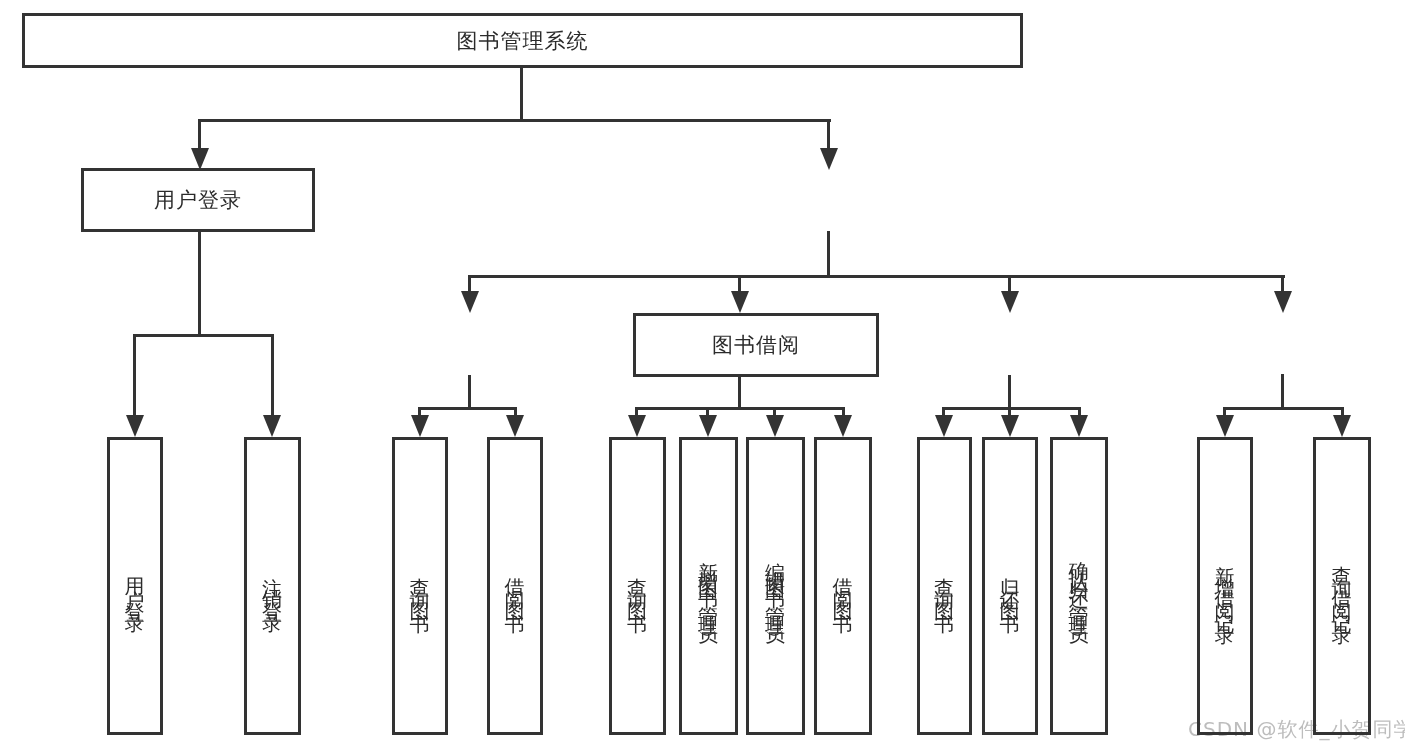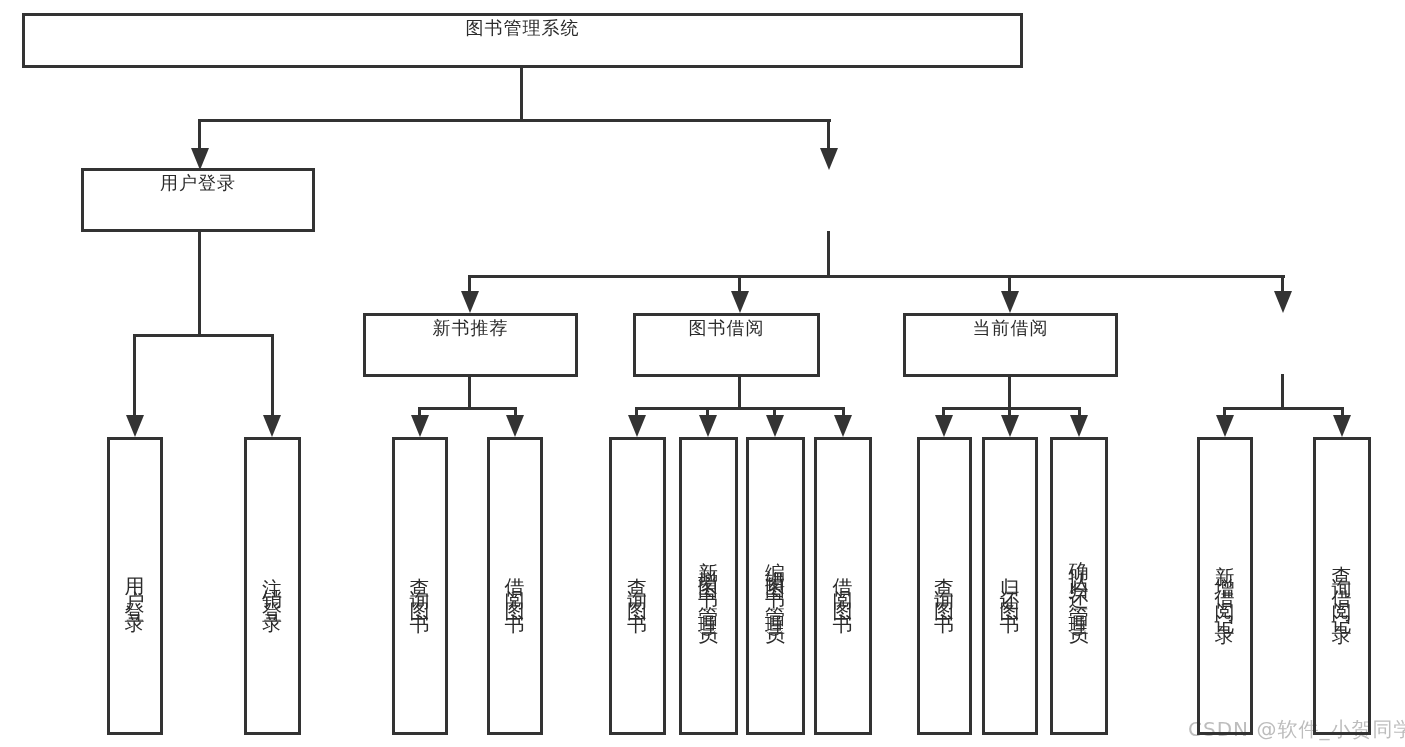--- a/index.html
+++ b/index.html
@@ -6,22 +6,22 @@
   body{
     width:1405px;height:747px;position:relative;overflow:hidden;
     background:#ffffff;
     font-family:"DejaVu Sans","Liberation Sans",sans-serif;
   }
   .stage{position:absolute;inset:0;}
   
   .box{
     position:absolute;box-sizing:border-box;
     border:3px solid #333333;background:transparent;
-    display:flex;align-items:flex-start;justify-content:center;
-    color:#2b2b2b;font-size:18px;letter-spacing:1px;
+    display:flex;align-items:center;justify-content:center;
+    color:#2b2b2b;font-size:21px;letter-spacing:1px;
     z-index:2;
   }
   .leaf{
     position:absolute;box-sizing:border-box;
     border:3px solid #333333;background:transparent;
     display:flex;align-items:center;justify-content:center;
     color:#2b2b2b;font-size:20px;
     z-index:2;
   }
   .leaf .vtext{
@@ -109,28 +109,22 @@
   <div class="ah" style="left:1333px;top:415px;"></div>
 
   <div class="box" style="left:22px;top:13px;width:1001px;height:55px;">
     <span>图书管理系统</span>
   </div>
 
   <div class="box" style="left:81px;top:168px;width:234px;height:64px;">
     <span>用户登录</span>
   </div>
 
-  <div class="box" style="left:363px;top:313px;width:215px;height:64px;">
-    <span>新书推荐</span>
-  </div>
-  <div class="box" style="left:633px;top:313px;width:187px;height:64px;">
+  <div class="box" style="left:633px;top:313px;width:246px;height:64px;">
     <span>图书借阅</span>
-  </div>
-  <div class="box" style="left:903px;top:313px;width:215px;height:64px;">
-    <span>当前借阅</span>
   </div>
 
   <div class="leaf" style="left:107px;top:437px;width:56px;height:298px;">
     <span class="vtext">用户登录</span>
   </div>
   <div class="leaf" style="left:244px;top:437px;width:57px;height:298px;">
     <span class="vtext">注销登录</span>
   </div>
 
   <div class="leaf" style="left:392px;top:437px;width:56px;height:298px;">

